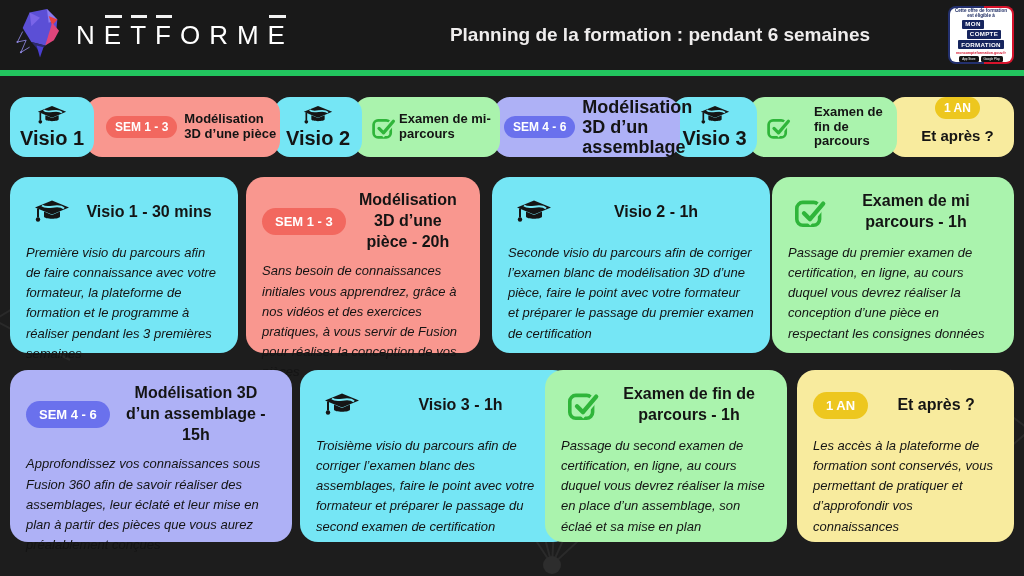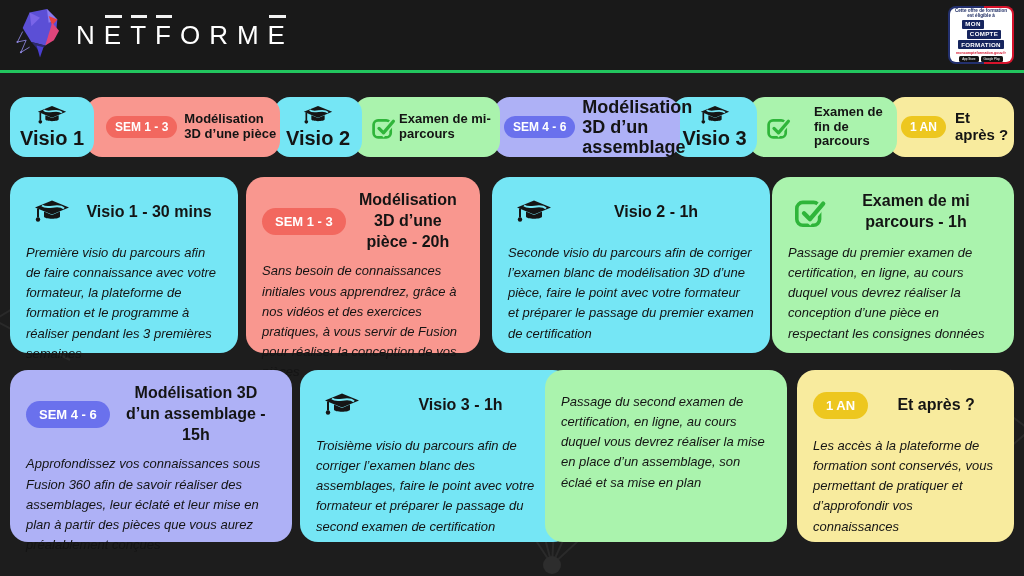--- a/index.html
+++ b/index.html
@@ -6,21 +6,21 @@
   body{
     width:1024px;height:576px;overflow:hidden;position:relative;
     background:var(--bg,#1d1d1d);
     font-family:"Liberation Sans",sans-serif;
     -webkit-font-smoothing:antialiased;
   }
   
   .header{
     position:absolute;left:0;top:0;width:1024px;height:70px;
     background:var(--header-bg,#191919);
-    border-bottom:3px solid #22c55e;z-index:20;
+    border-bottom:6px solid #22c55e;z-index:20;
   }
   .logo-face{position:absolute;left:14px;top:6px;width:52px;height:58px;}
   .brand{
     position:absolute;left:76px;top:20px;color:#fff;
     font-size:26px;font-weight:500;letter-spacing:2px;white-space:nowrap;
   }
   .brand span{display:inline-block;position:relative;margin-right:7px;}
   .brand span.ov::after{
     content:"";position:absolute;top:-5px;left:1px;right:1px;height:2.5px;background:#f2f2f2;
   }
@@ -64,21 +64,21 @@
     border-radius:999px;color:#fff;font-weight:bold;font-size:12px;
     padding:4px 9px;white-space:nowrap;flex:0 0 auto;
   }
   .pill-red{background:var(--pill-red,#f2685f);}
   .pill-blue{background:var(--pill-blue,#6a71ed);}
   .pill-gold{background:var(--pill-gold,#edc71f);}
   .c-cyan{background:var(--cyan,#75e6f5);--cbg:var(--cyan,#75e6f5);}
   .c-salmon{background:var(--salmon,#f9978f);--cbg:var(--salmon,#f9978f);}
   .c-green{background:var(--green,#aaf3ad);--cbg:var(--green,#aaf3ad);}
   .c-purple{background:var(--purple,#aeb1f6);--cbg:var(--purple,#aeb1f6);}
-  .c-yellow{background:var(--yellow,#f8eb9e);--cbg:var(--yellow,#f8eb9e);}
+  .c-yellow{background:var(--yellow,#f8eb9e);flex-direction:column;--cbg:var(--yellow,#f8eb9e);}
   .s1{left:10px;width:84px;z-index:8;}
   .s2{left:86px;width:194px;z-index:7;padding-left:20px;gap:7px;}
   .s3{left:274px;width:88px;z-index:6;}
   .s4{left:354px;width:146px;z-index:5;padding-left:16px;gap:2px;}
   .s5{left:494px;width:186px;z-index:4;padding-left:10px;gap:7px;}
   .s6{left:672px;width:85px;z-index:3;}
   .s7{left:749px;width:148px;z-index:2;padding-left:16px;gap:22px;}
   .s8{left:889px;width:125px;z-index:1;padding-left:12px;gap:9px;}
   .check-icon-sm{width:27px;height:27px;flex:0 0 auto;}
   
@@ -130,20 +130,21 @@
     <polygon points="18,6 30,12 20,22" fill="#7a65e8"></polygon>
     <polygon points="40,10 50,14 44,21" fill="#e84040"></polygon>
     <polygon points="44,18 52,27 46,38 36,44" fill="#e0457b"></polygon>
     <polygon points="20,40 36,44 30,52" fill="#2d2a6e"></polygon>
     <polygon points="26,44 34,46 30,58" fill="#4a3fd0"></polygon>
     <path d="M10,28 L4,40 L14,38 L8,52 L18,46" stroke="#8f86e0" stroke-width="1" fill="none"></path>
     <circle cx="4" cy="40" r="1.2" fill="#8f86e0"></circle>
       <circle cx="8" cy="52" r="1.2" fill="#8f86e0"></circle>
   </svg>
   <div class="brand"><span>N</span><span class="ov">E</span><span class="ov">T</span><span class="ov">F</span><span>O</span><span>R</span><span>M</span><span class="ov">E</span></div>
+  <div class="page-title">Planning de la formation : pendant 6 semaines</div>
 
   <div class="mcf">
     <div class="mcf-inner">
       <div class="mcf-elig">Cette offre de formation est éligible à</div>
       <div class="mcf-chip w1">MON</div>
       <div class="mcf-chip w2">COMPTE</div>
       <div class="mcf-chip">FORMATION</div>
       <div class="mcf-site">moncompteformation.gouv.fr</div>
       <div class="mcf-stores">
         <span class="mcf-store">App Store</span>
@@ -283,20 +284,28 @@
       <path class="solid" d="M10,12 v5 c0,3 16,3 16,0 v-5 l-8,3.4 z"></path>
       <path d="M4,9 v9" stroke="#151515" stroke-width="2" fill="none"></path>
       <circle cx="4" cy="20" r="2.2" fill="#151515"></circle>
     </svg>
     <div class="ctitle">Visio 3 - 1h</div>
   </div>
   <div class="cbody">Troisième visio du parcours afin de corriger l’examen blanc des assemblages, faire le point avec votre formateur et préparer le passage du second examen de certification</div>
 </div>
 
 <div class="card c-green r2 k7">
+  <div class="chead">
+    <svg class="check-icon" viewBox="0 0 30 30">
+      <rect class="check-box" x="4" y="7" width="19" height="19" rx="5"></rect>
+      <path class="check-cut" d="M10 16 l5 5 L26 8"></path>
+      <path class="check-tick" d="M10 16 l5 5 L26 8"></path>
+    </svg>
+    <div class="ctitle">Examen de fin de parcours - 1h</div>
+  </div>
   <div class="cbody">Passage du second examen de certification, en ligne, au cours duquel vous devrez réaliser la mise en place d’un assemblage, son éclaé et sa mise en plan</div>
 </div>
 
 <div class="card c-yellow r2 k8">
   <div class="chead">
     <span class="pill pill-gold">1 AN</span>
     <div class="ctitle">Et après ?</div>
   </div>
   <div class="cbody">Les accès à la plateforme de formation sont conservés, vous permettant de pratiquer et d’approfondir vos connaissances</div>
 </div>

